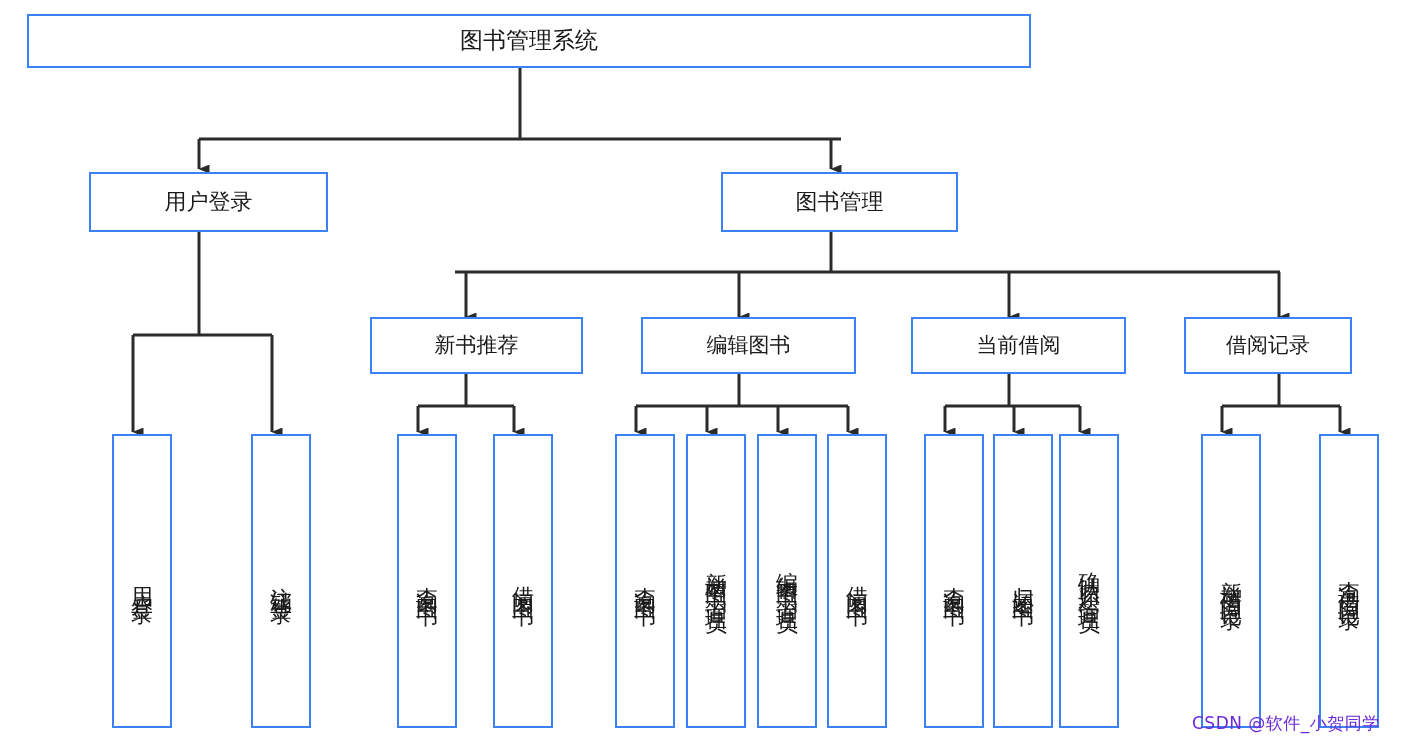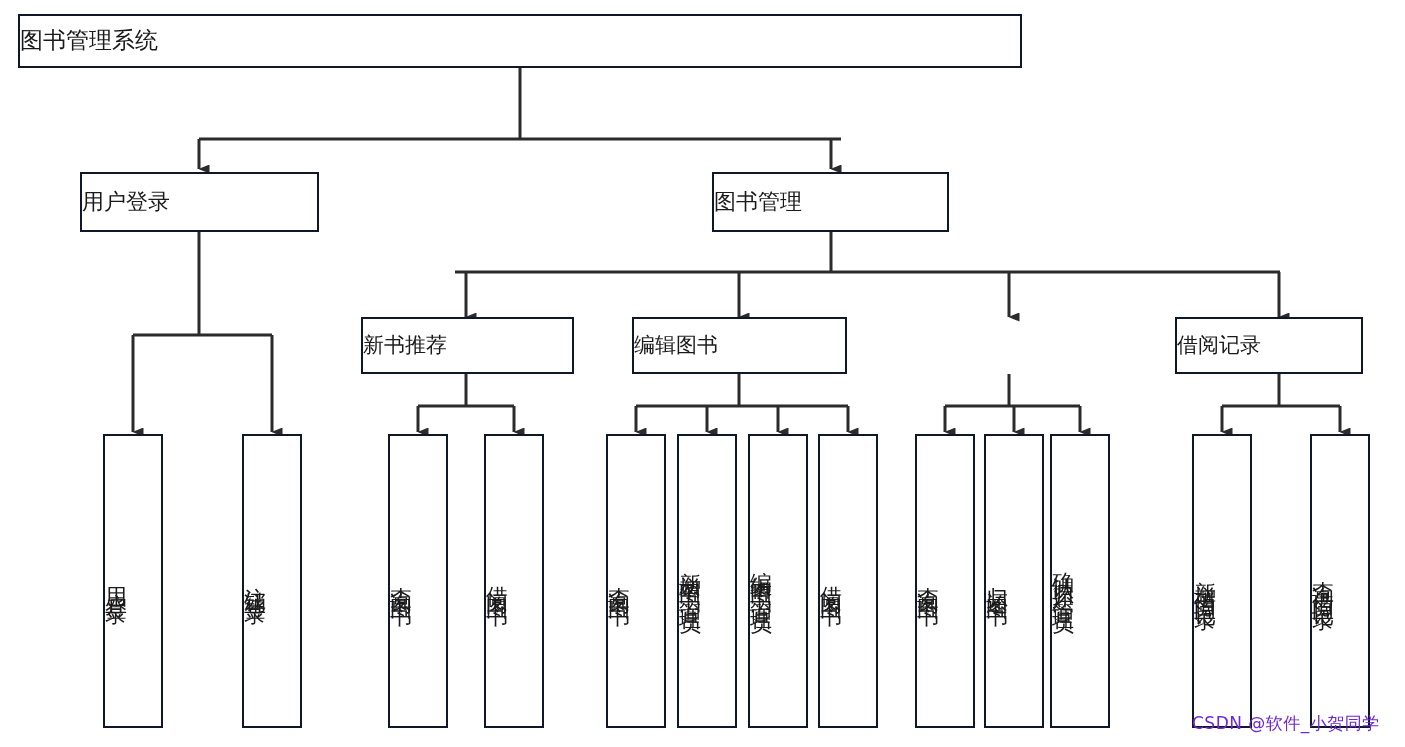--- a/index.html
+++ b/index.html
@@ -21,25 +21,27 @@
   #diagram-svg {
     position: absolute;
     left: 0;
     top: 0;
     width: 1405px;
     height: 747px;
   }
   .node {
     position: absolute;
     box-sizing: border-box;
-    border: 2px solid #0f172a;
+    border: 2px solid #3b82f6;
     background: #ffffff;
     display: flex;
     align-items: center;
+    justify-content: center;
     z-index: 2;
+    margin-left: 9px;
   }
   .node .label {
     color: #1a1a1a;
     line-height: 1.12;
     text-align: center;
     white-space: pre-line;
   }
   .node-root .label { font-size: 23px; }
   .node-l2 .label  { font-size: 22px; }
   .node-l3 .label  { font-size: 21px; }
@@ -131,21 +133,24 @@
   <div class="node node-l2" style="left:712px; top:172px; width:237px; height:60px;">
     <span class="label">图书管理</span>
   </div>
 
   <div class="node node-l3" style="left:361px; top:317px; width:213px; height:57px;">
     <span class="label">新书推荐</span>
   </div>
   <div class="node node-l3" style="left:632px; top:317px; width:215px; height:57px;">
     <span class="label">编辑图书</span>
   </div>
-  <div class="node node-l3" style="left:1175px; top:317px; width:188px; height:57px;">
+  <div class="node node-l3" style="left:902px; top:317px; width:215px; height:57px;">
+    <span class="label">当前借阅</span>
+  </div>
+  <div class="node node-l3" style="left:1175px; top:317px; width:168px; height:57px;">
     <span class="label">借阅记录</span>
   </div>
 
   <div class="node node-leaf" style="left:103px; top:434px; width:60px; height:294px;">
     <span class="label">用户登录</span>
   </div>
   <div class="node node-leaf" style="left:242px; top:434px; width:60px; height:294px;">
     <span class="label">注销登录</span>
   </div>
 

